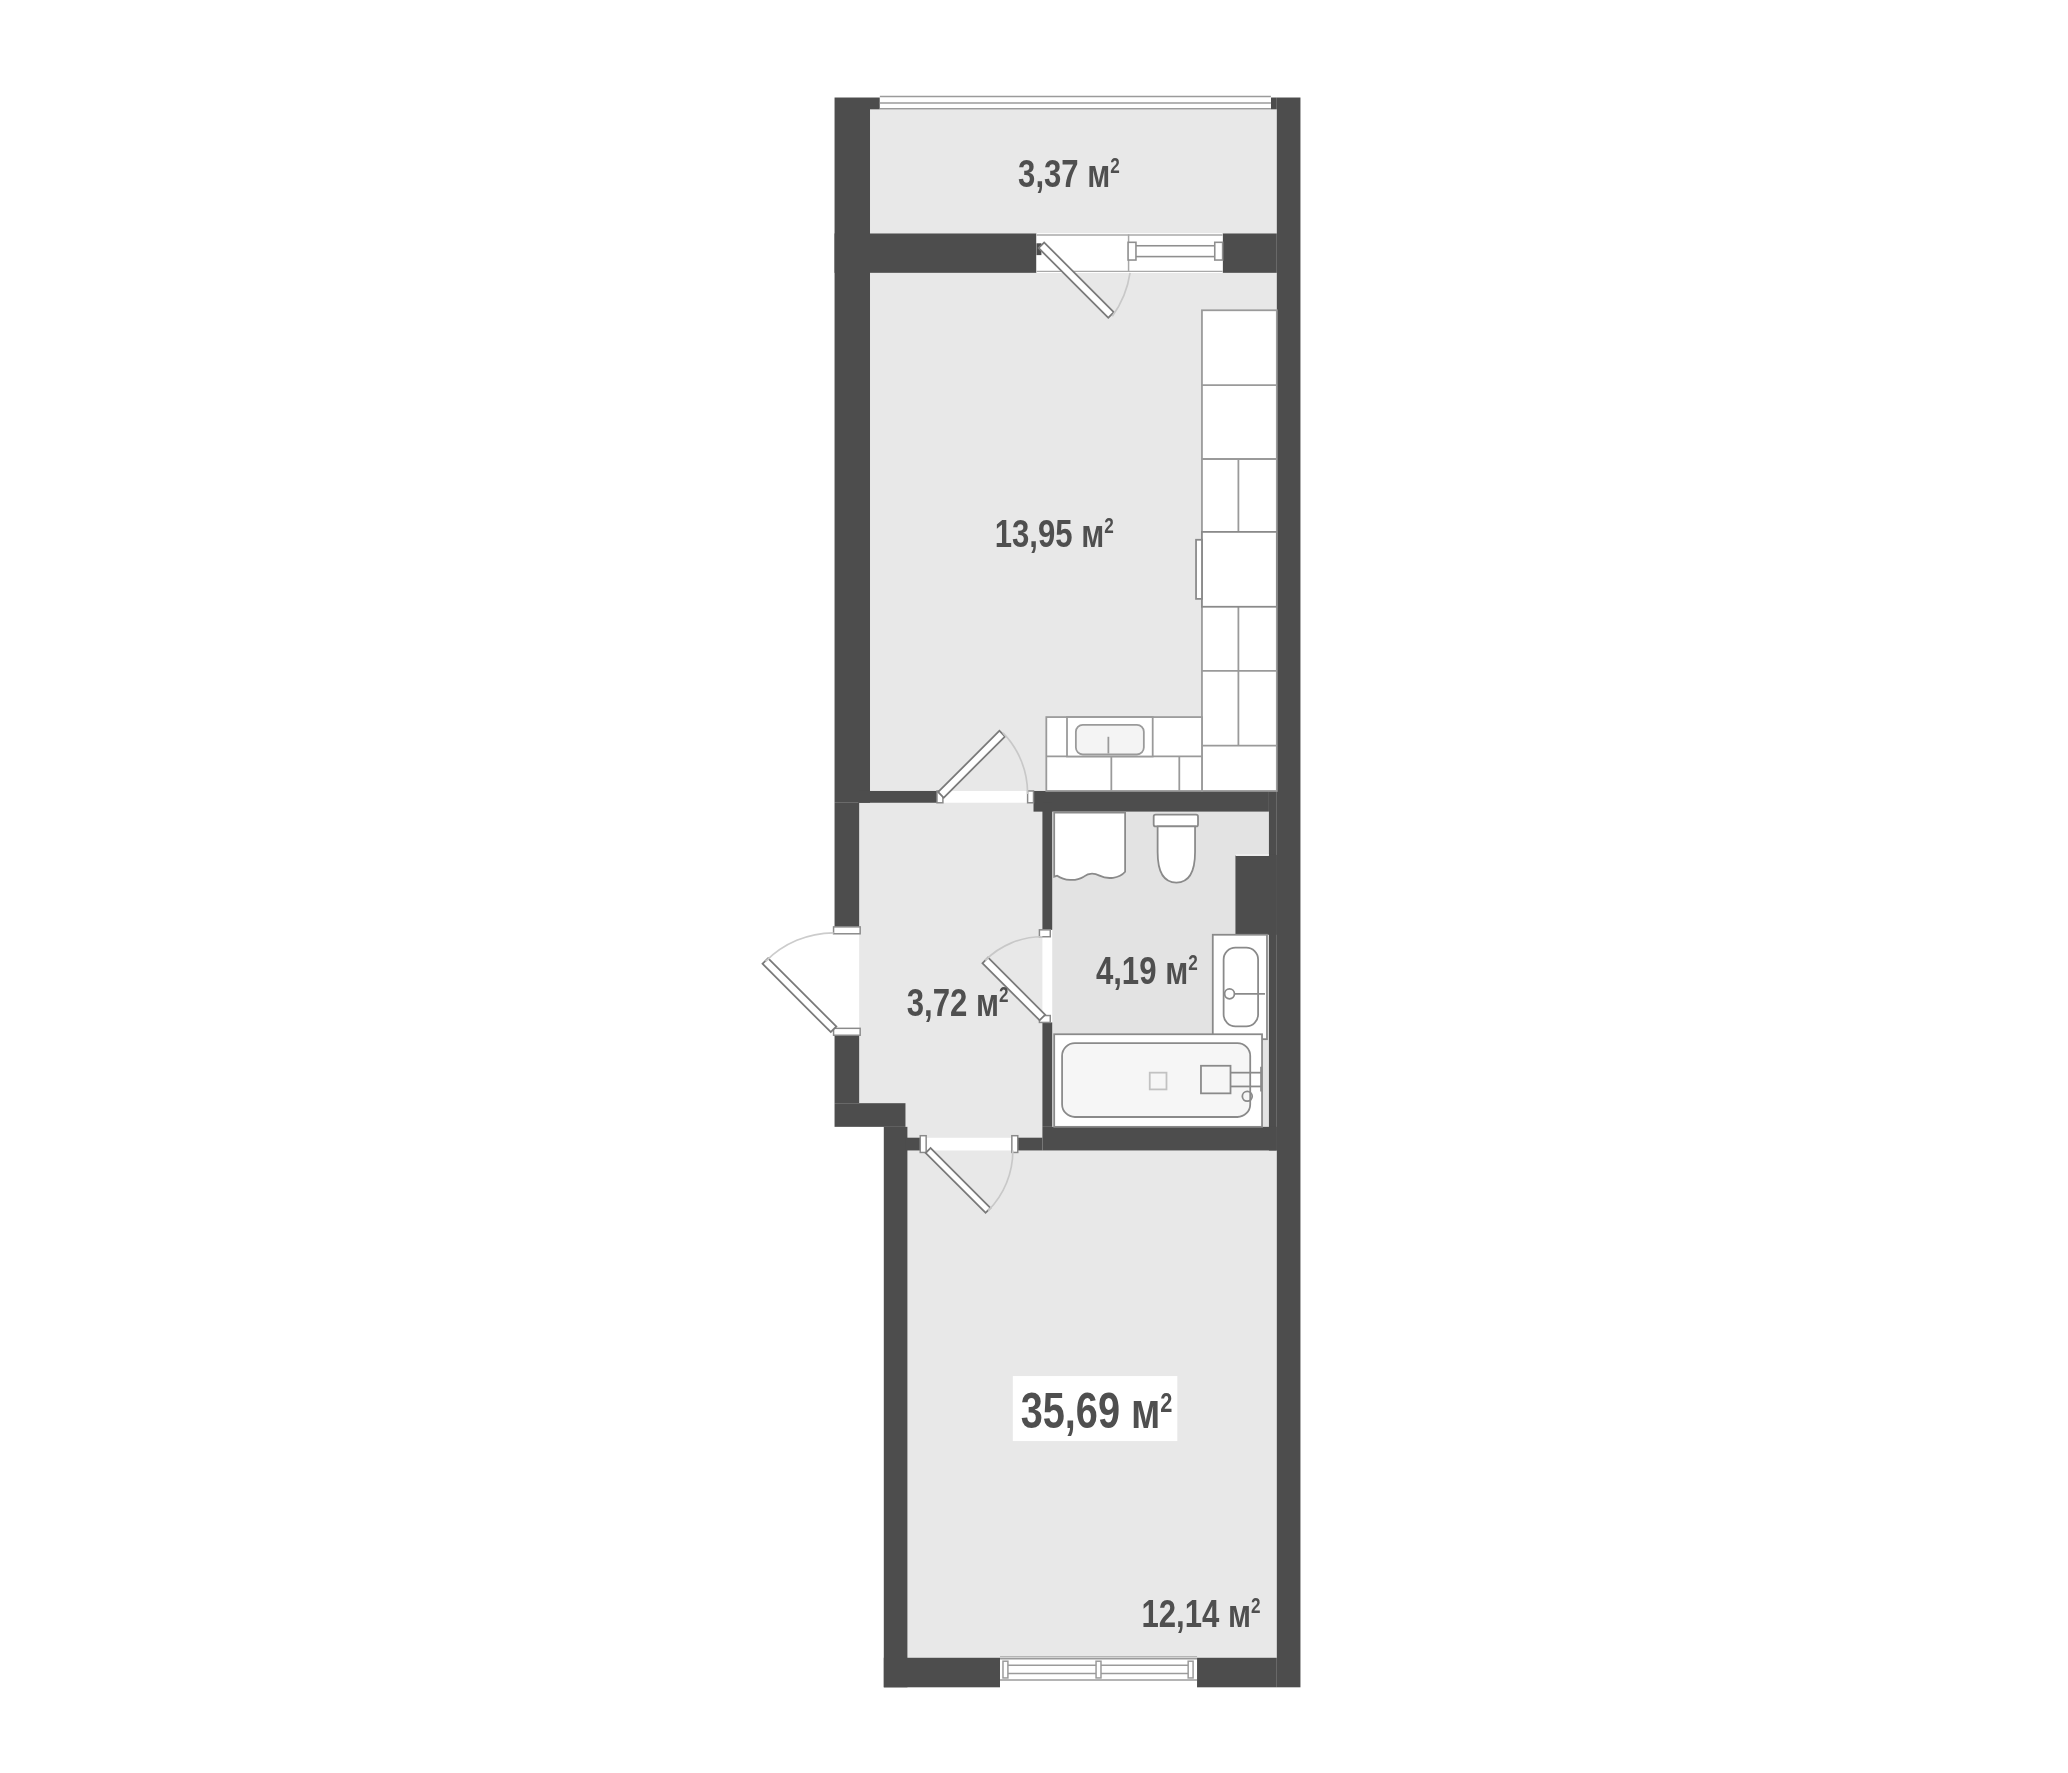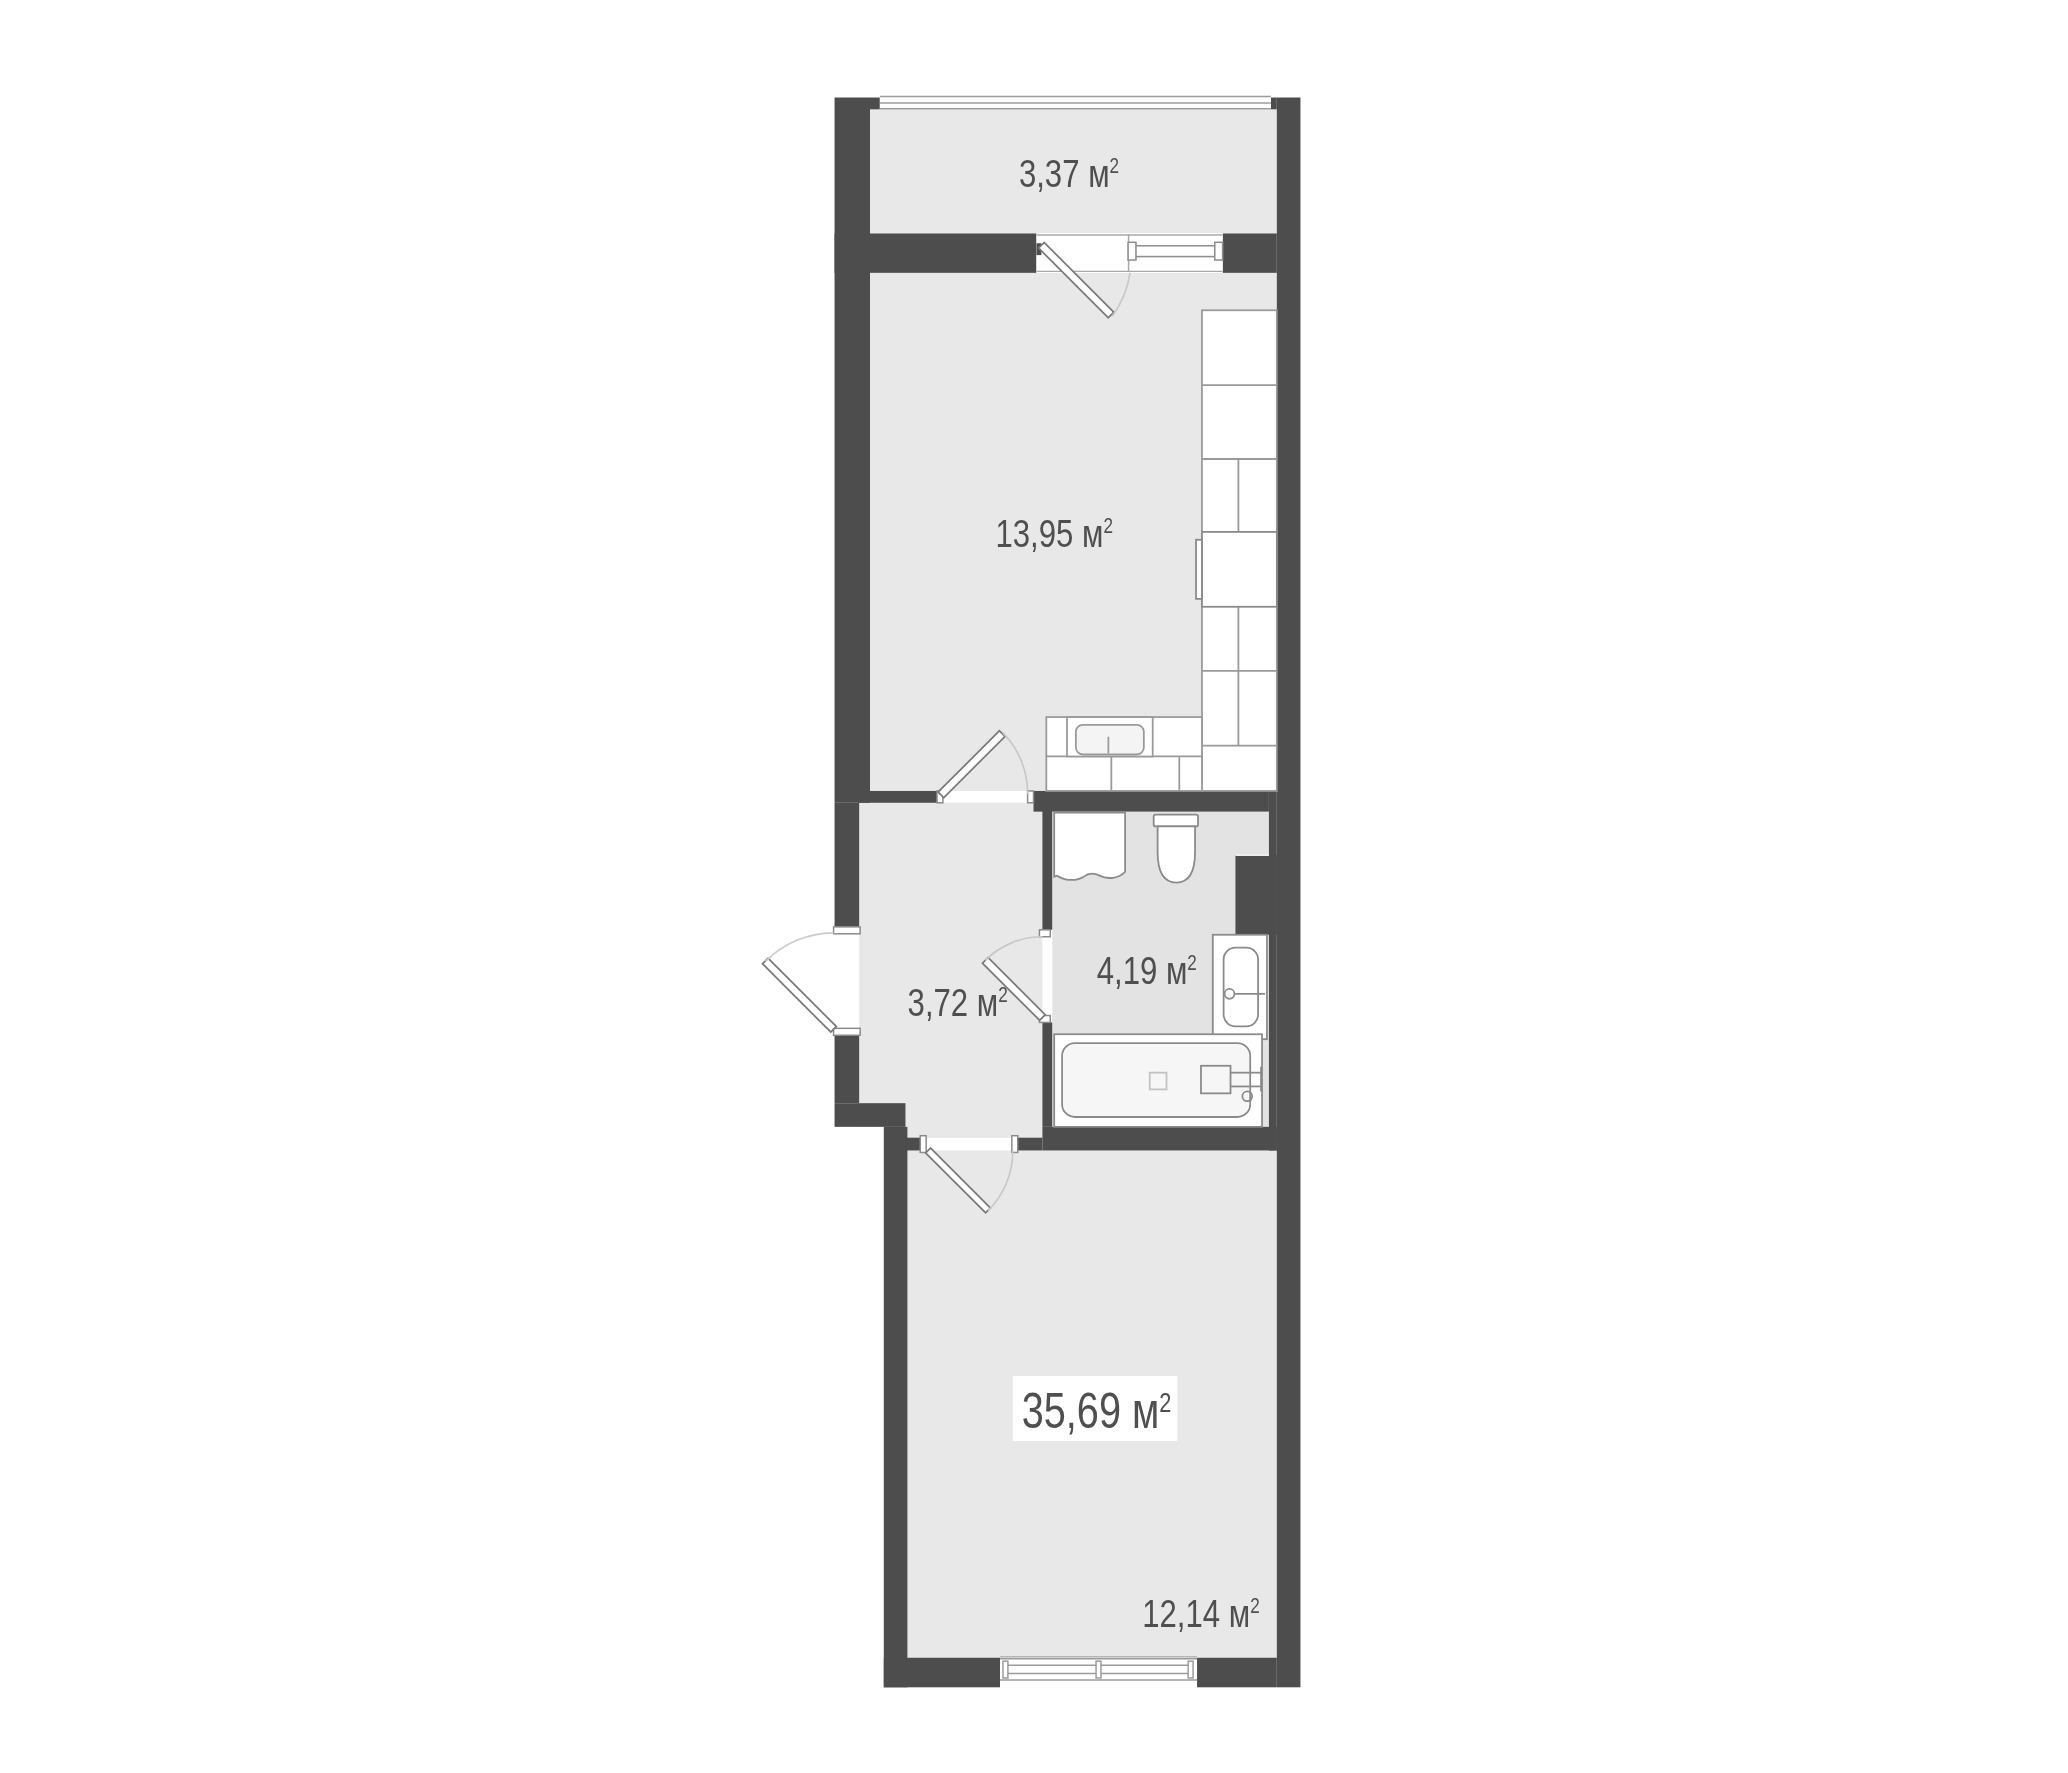--- a/index.html
+++ b/index.html
@@ -1,16 +1,16 @@
 <!DOCTYPE html>
 <html><head>
 <meta charset="utf-8">
 <style>
   html,body{margin:0;padding:0;background:#ffffff;}
-  .page{position:relative;width:1867px;height:1773px;background:#ffffff;overflow:hidden;}
+  .page{position:relative;width:1867px;height:1773px;background:#ffffff;overflow:hidden;font-weight:bold;}
   text{font-family:"Liberation Sans",sans-serif;fill:#4f4f4f;}
 </style>
 </head>
 <body>
 <div class="page">
 <svg width="2069" height="1773" viewBox="0 0 2100 1800" xmlns="http://www.w3.org/2000/svg">
 
   <rect x="0" y="0" width="2100" height="1800" fill="#ffffff"></rect>
 
   <rect x="883" y="111" width="413" height="126" fill="#e8e8e8"></rect>

